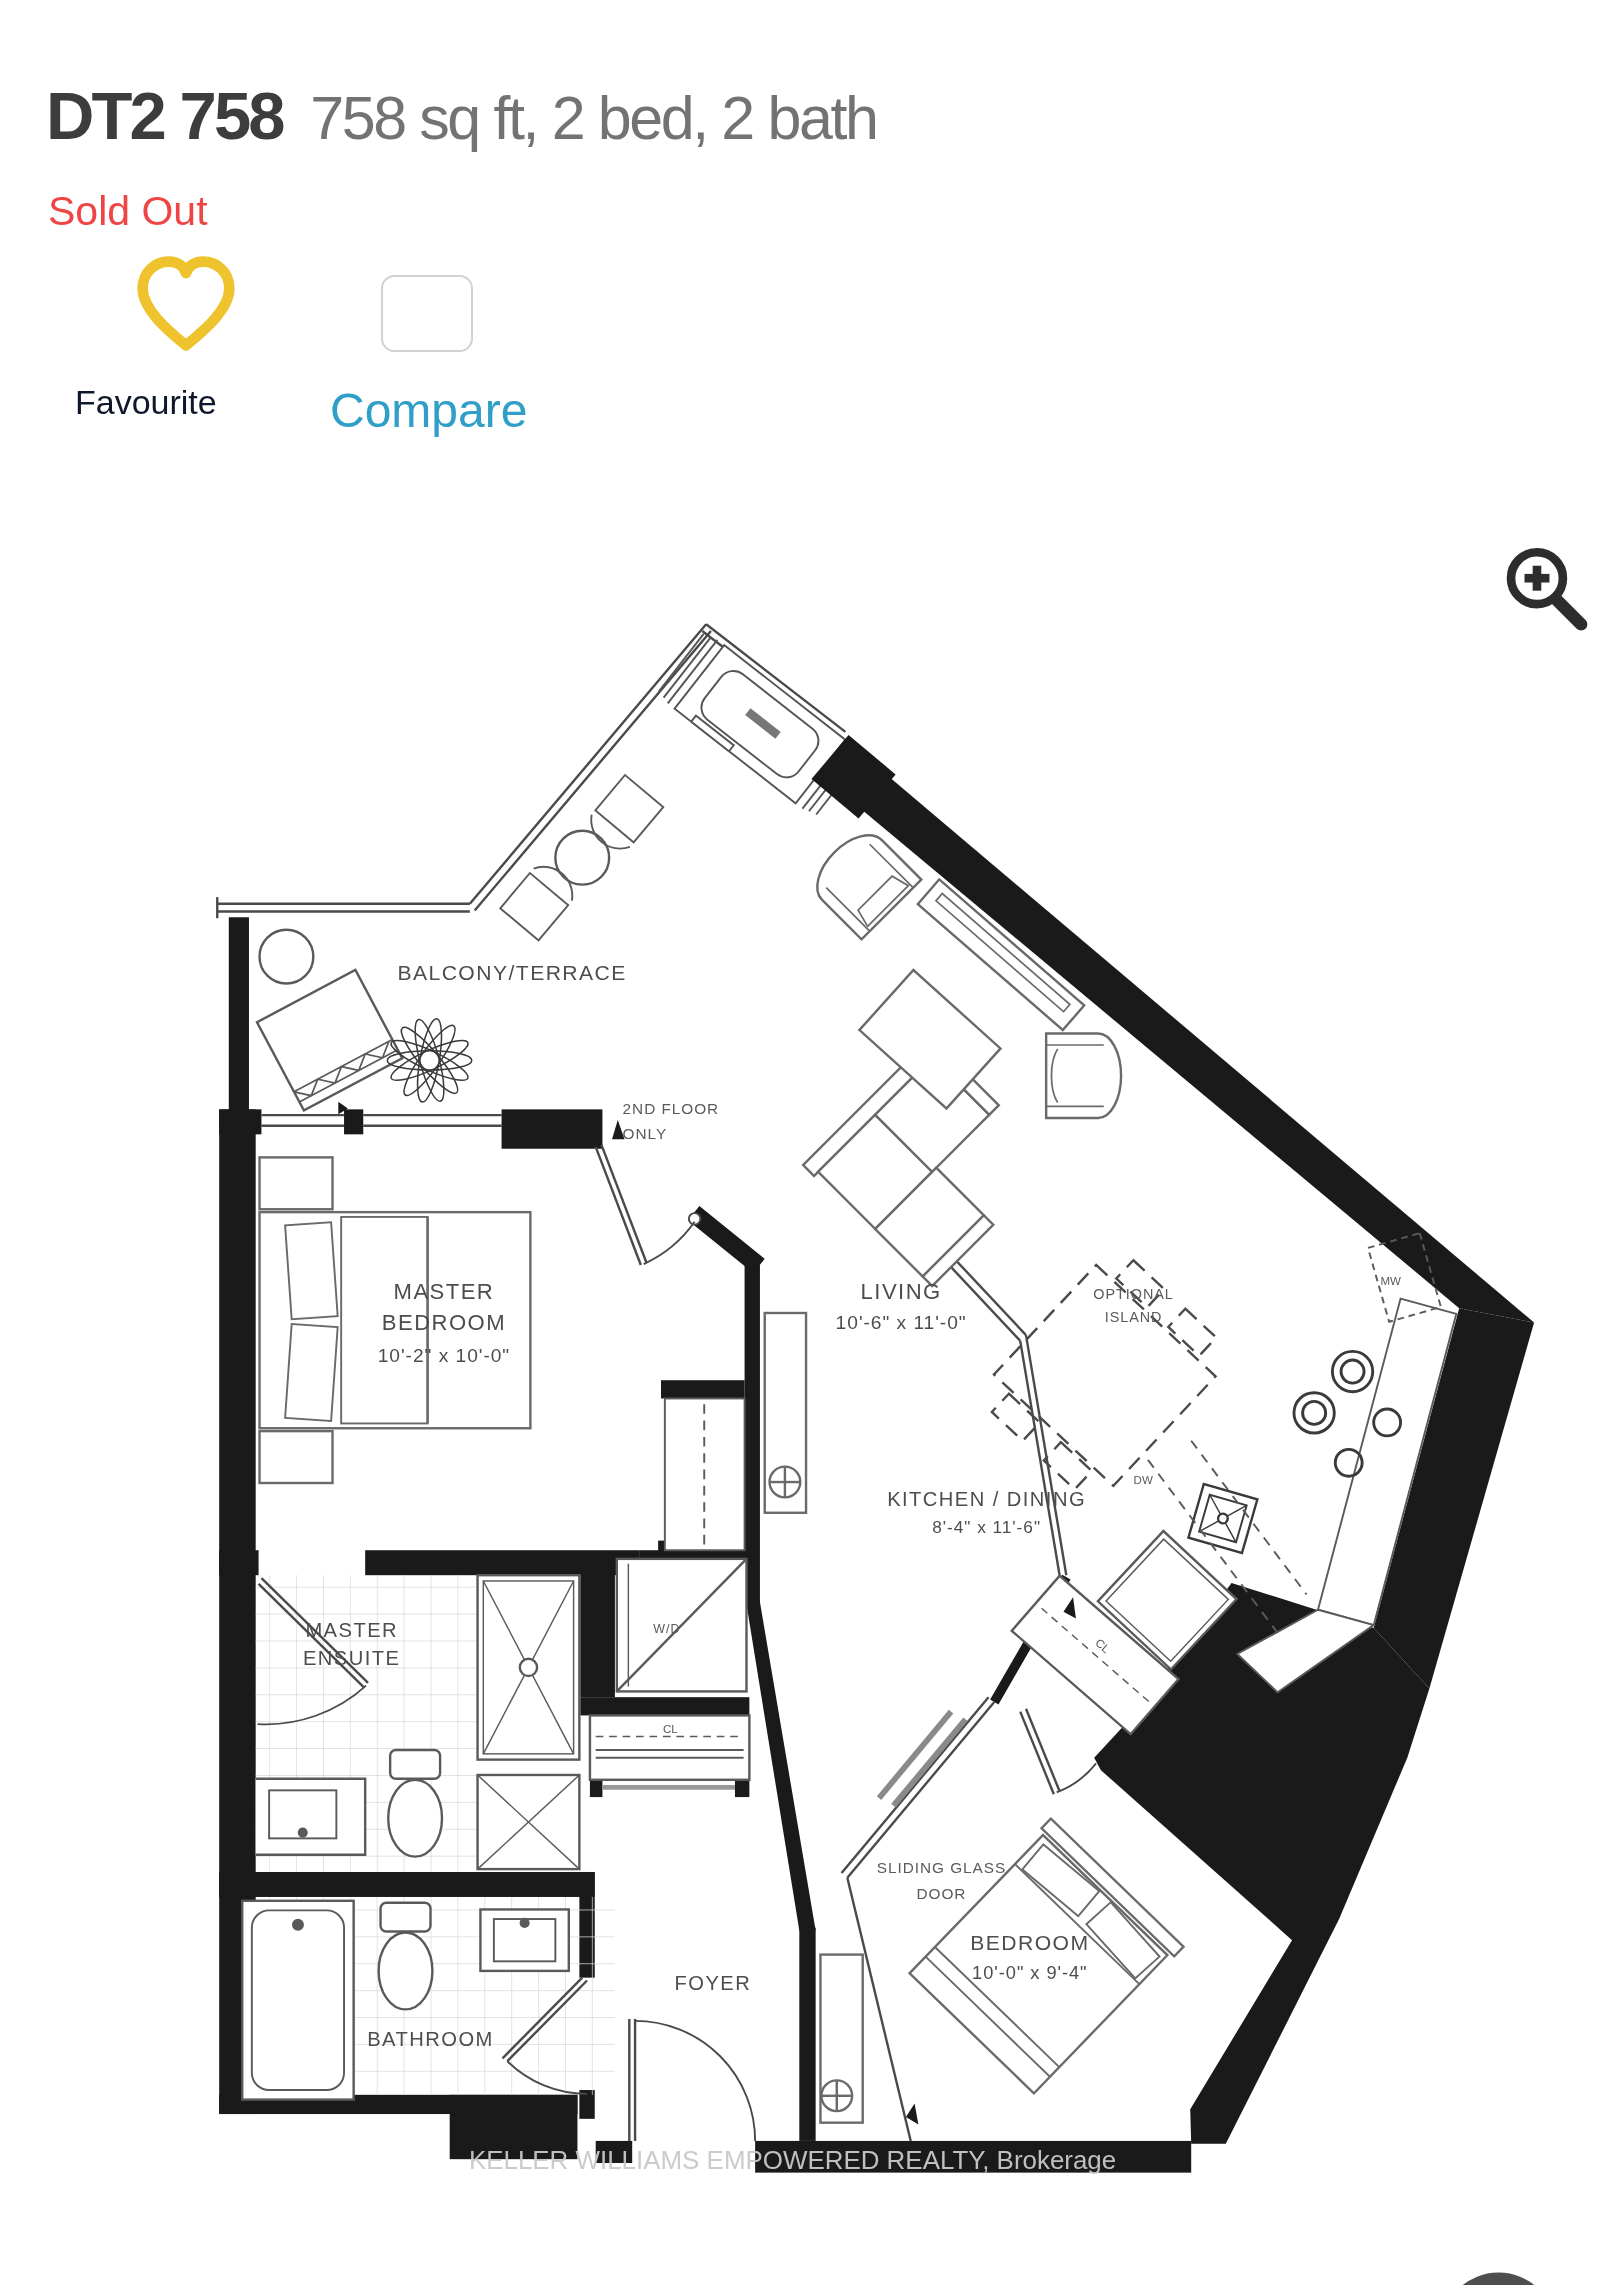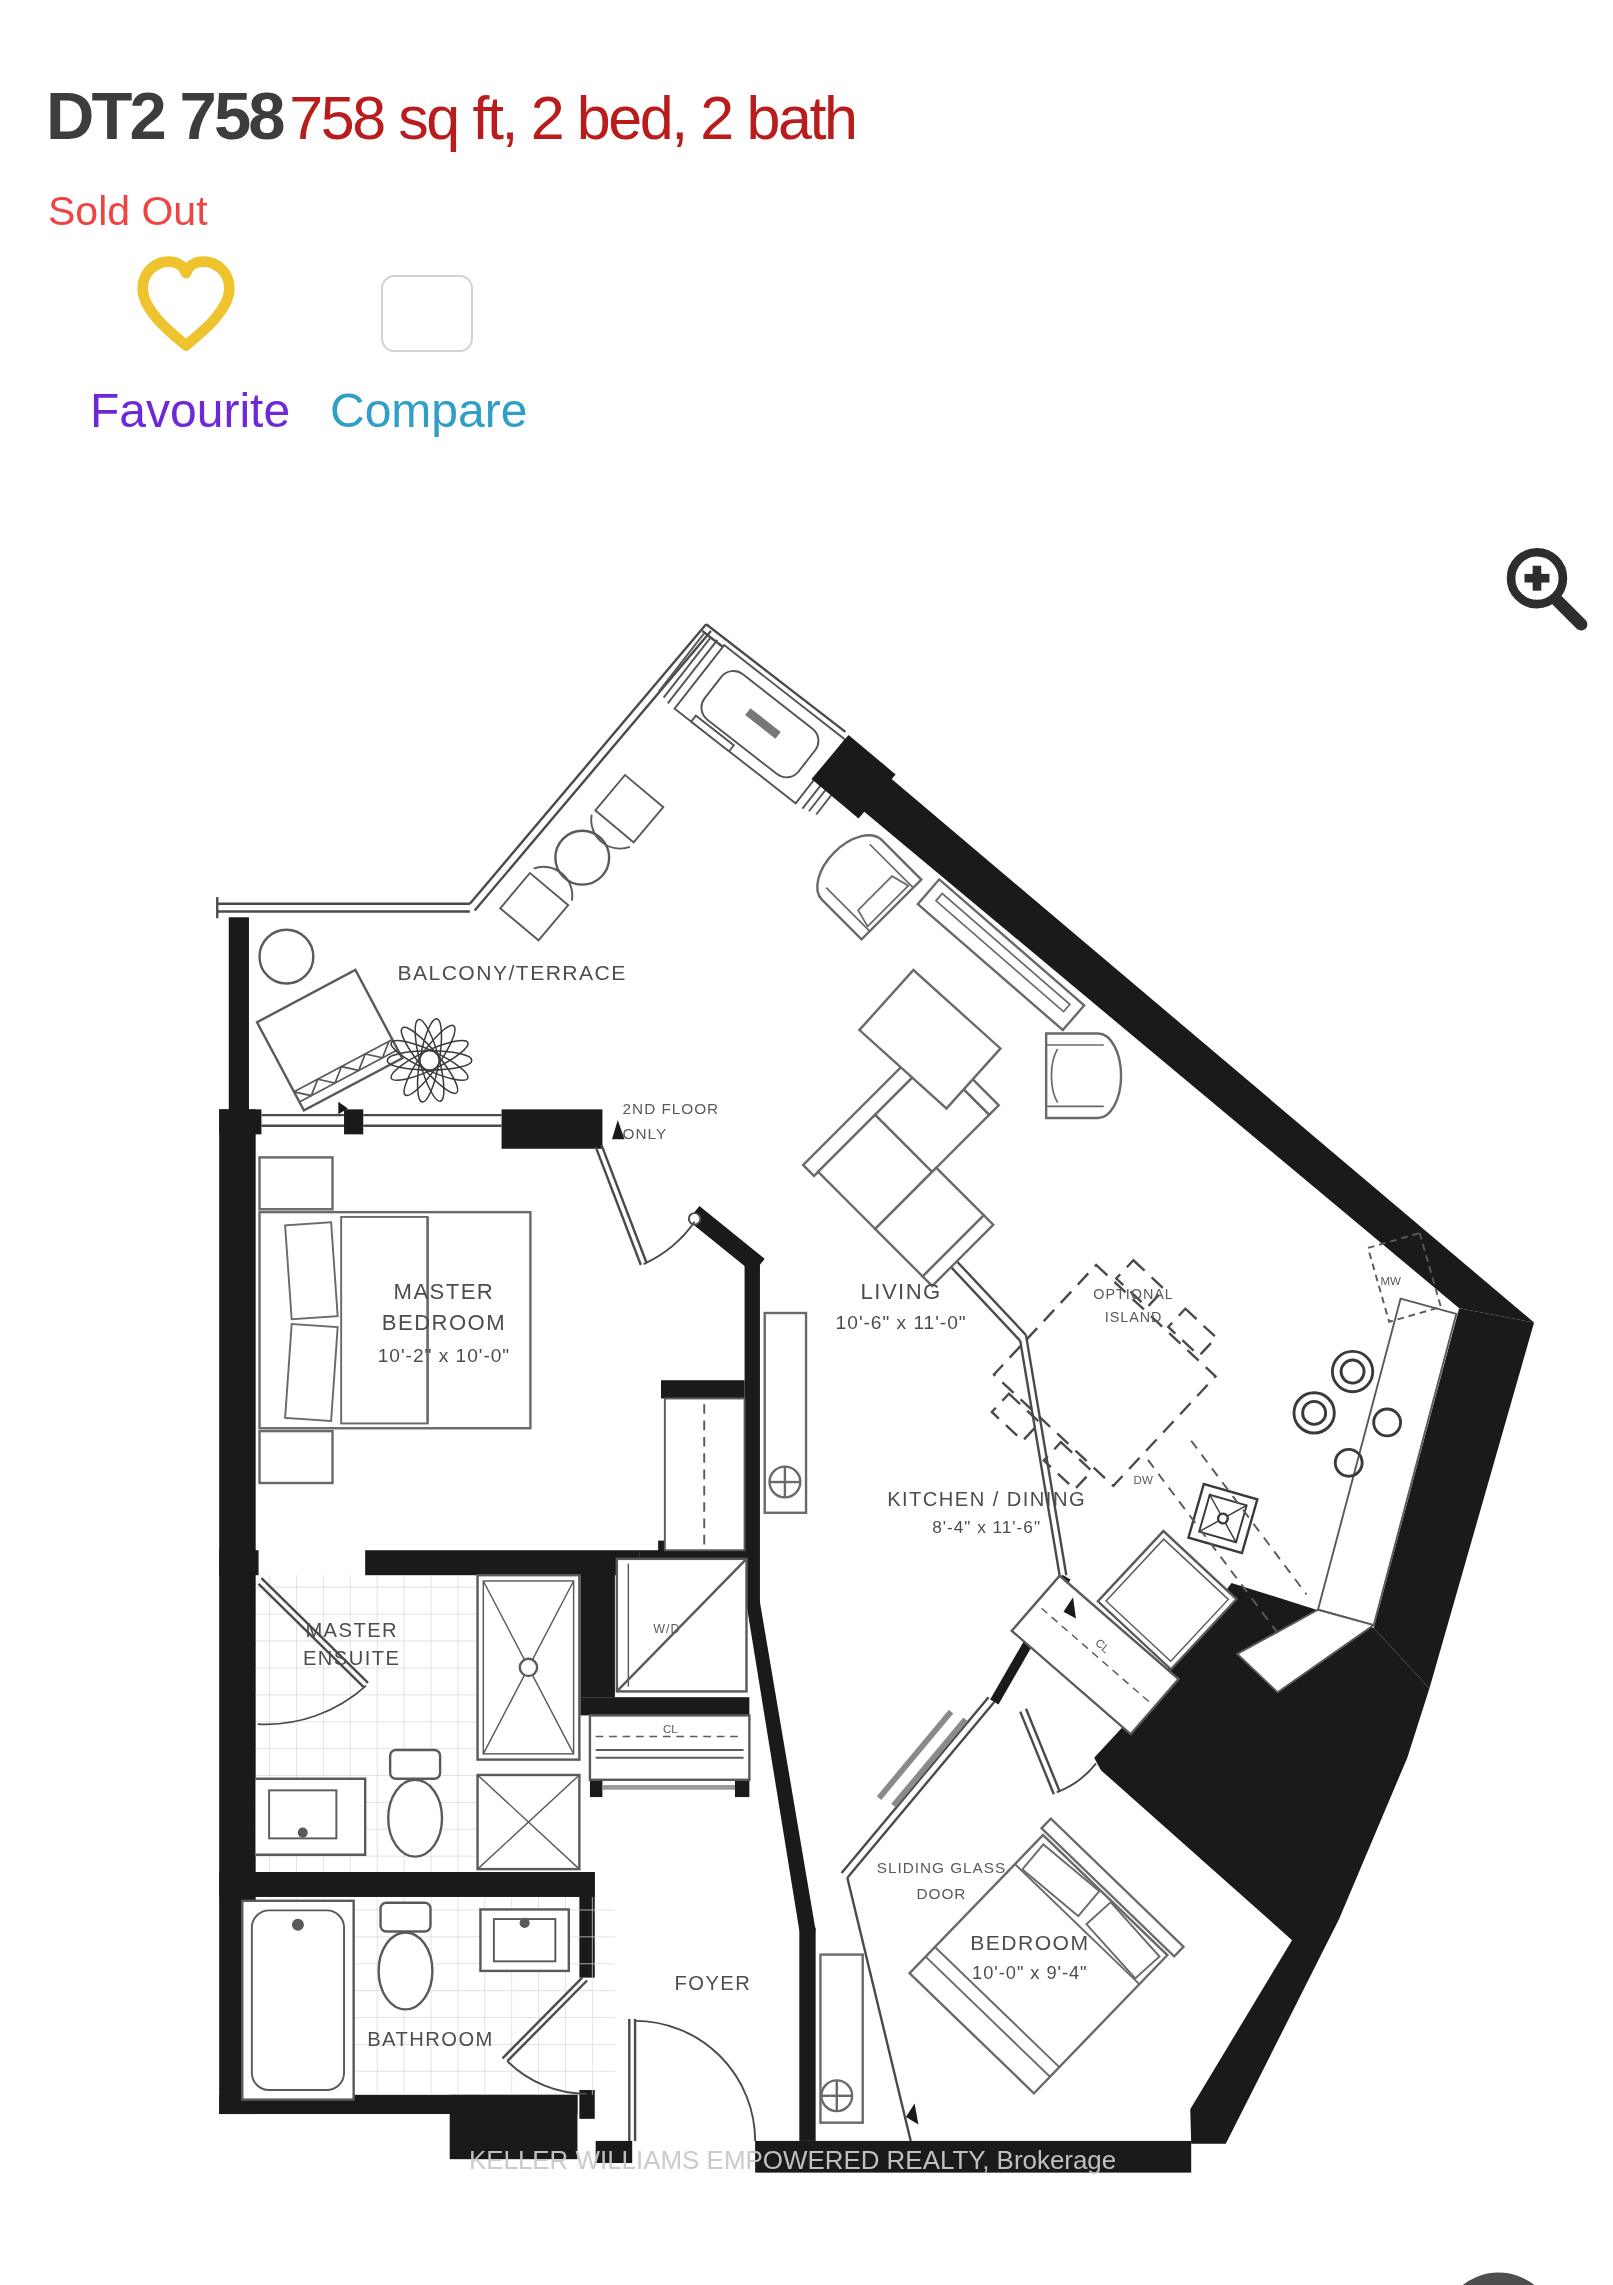--- a/index.html
+++ b/index.html
@@ -5,32 +5,32 @@
   html,body{margin:0;padding:0;background:#ffffff;}
   body{width:1614px;height:2285px;position:relative;overflow:hidden;
        font-family:"Liberation Sans", sans-serif;}
   .abs{position:absolute;}
 </style>
 </head>
 <body>
 
 <div class="abs" style="left:46px;top:77px;white-space:nowrap;">
   <span style="font-size:67px;font-weight:700;color:#3d3d3d;letter-spacing:-2.9px;margin-top:9px;">DT2 758</span>
-  <span style="font-size:61px;font-weight:400;color:#b91c1c;letter-spacing:-2.4px;margin-left:2px;"> 758 sq ft, 2 bed, 2 bath</span>
+  <span style="font-size:61px;font-weight:400;color:#737373;letter-spacing:-2.4px;margin-left:23px;"> 758 sq ft, 2 bed, 2 bath</span>
 </div>
 
 <div class="abs" style="left:48px;top:188px;font-size:41px;color:#ef4444;">Sold Out</div>
 
 <svg class="abs" style="left:134px;top:252px;" width="104" height="104" viewBox="0 0 108 108">
   <path d="M54 97 C 36 82, 9 60, 9 38 C 9 20, 23 10, 36 10 C 46 10, 52 15, 54 22 C 56 15, 62 10, 72 10 C 85 10, 99 20, 99 38 C 99 60, 72 82, 54 97 Z" fill="none" stroke="#eec32e" stroke-width="11" stroke-linejoin="round"></path>
 </svg>
 
 <div class="abs" style="left:381px;top:275px;width:88px;height:73px;border:2.9px solid #d2d2d2;border-radius:13.4px;background:#fff;"></div>
 
-<div class="abs" style="left:90px;top:383px;font-size:48px;color:#6d28d9;">Favourite</div>
+<div class="abs" style="left:75px;top:383px;font-size:34px;color:#0f172a;">Favourite</div>
 <div class="abs" style="left:330px;top:383px;font-size:48px;color:#2f9fc8;">Compare</div>
 
 <svg class="abs" style="left:0;top:0;" width="1614" height="2285" viewBox="0 0 1680 2379">
   <defs>
     <pattern id="tile" width="28" height="28" patternUnits="userSpaceOnUse">
       <path d="M28 0H0V28" fill="none" stroke="#d9d9d9" stroke-width="1.5"></path>
     </pattern>
   </defs>
   <g id="plan">
 

